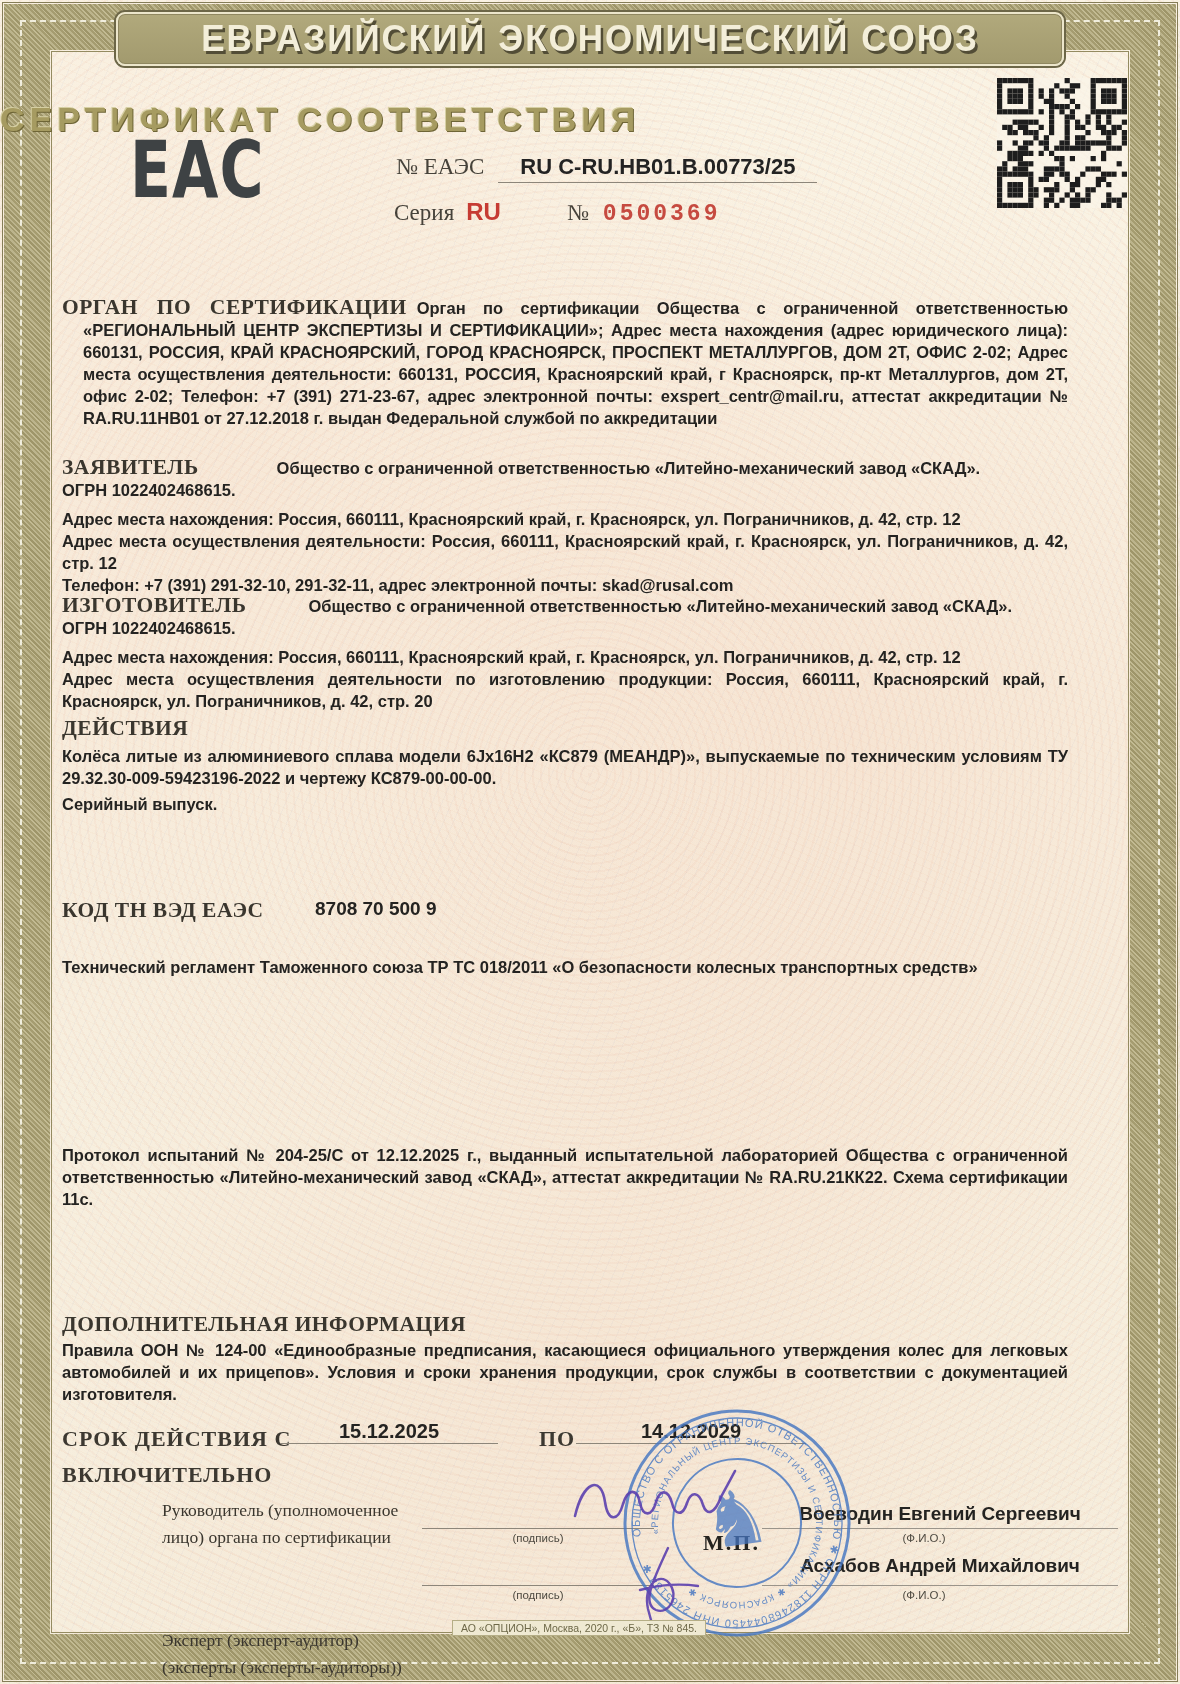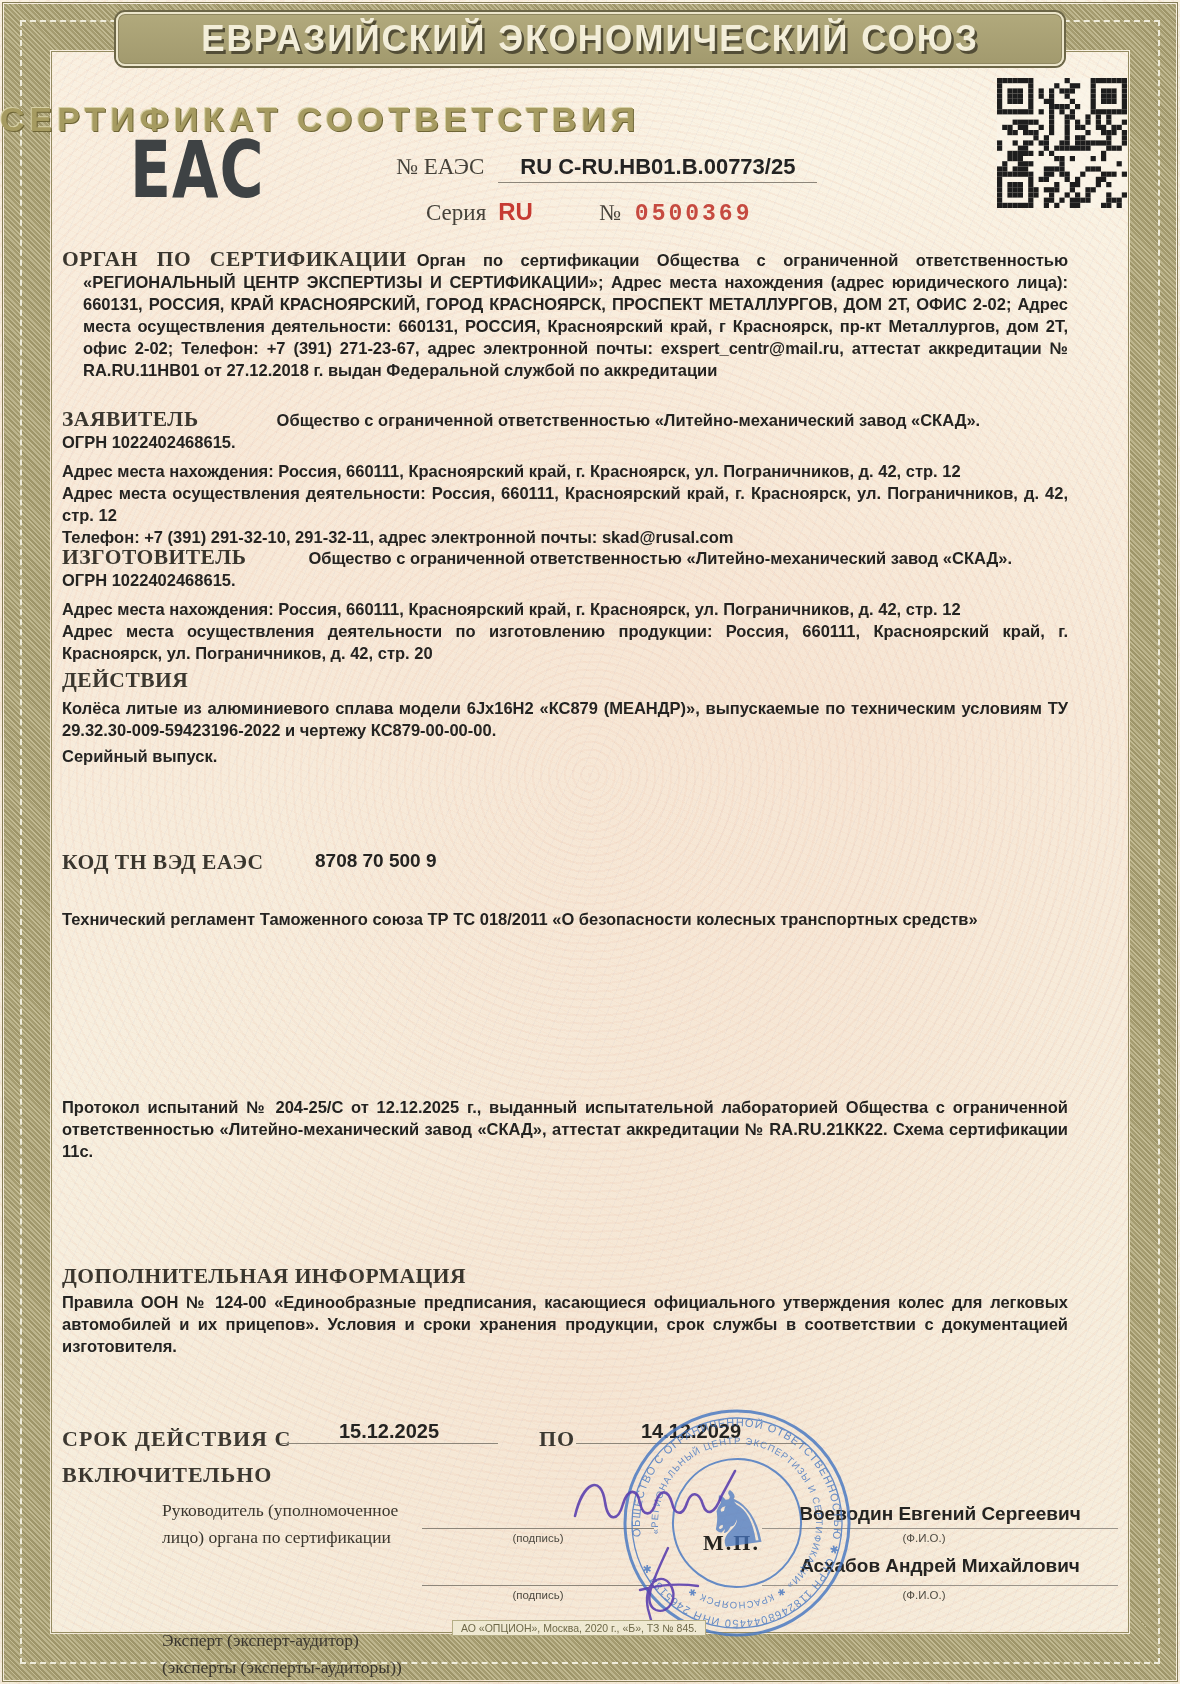--- a/index.html
+++ b/index.html
@@ -33,28 +33,28 @@
   .eac{position:absolute;left:130px;top:124px;z-index:2;font-family:"DejaVu Sans",sans-serif;
     font-weight:bold;font-size:60px;letter-spacing:1px;color:#3e4244;transform:scaleY(1.3);transform-origin:top left;}
   .doc-title{position:absolute;left:0;right:0;top:100px;z-index:2;text-align:left;
     font-weight:900;font-size:34px;letter-spacing:5px;color:#a69b61;
     text-shadow:1px 1px 0 #6e6536,-1px -1px 0 #d6cfa3;white-space:nowrap;}
   .numrow{position:absolute;left:396px;top:154px;z-index:2;display:flex;align-items:baseline;}
   .numrow .lbl{font-family:"Liberation Serif",serif;font-size:23px;color:#46423a;}
   .numrow .val{font-weight:bold;font-size:22px;color:#232323;margin-left:14px;padding:0 22px 2px 22px;
     border-bottom:1.5px solid #8d867a;}
   .seriesrow{position:absolute;left:394px;top:198px;z-index:2;display:flex;align-items:baseline;}
-  .seriesrow .lbl{font-family:"Liberation Serif",serif;font-size:23px;color:#46423a;margin-left:32px;}
+  .seriesrow .lbl{font-family:"Liberation Serif",serif;font-size:23px;color:#46423a;}
   .seriesrow .ru{color:#c63b33;font-weight:bold;font-size:24px;margin-left:12px;}
   .seriesrow .no{font-family:"Liberation Serif",serif;font-size:23px;color:#46423a;margin-left:66px;}
   .seriesrow .digits{font-family:"Liberation Mono",monospace;font-weight:bold;font-size:23px;
     letter-spacing:3px;color:#c64a40;margin-left:14px;}
   .qr{position:absolute;left:997px;top:78px;width:130px;height:130px;z-index:2;background:rgba(250,245,234,.6);}
   
-  .sec{position:absolute;left:62px;width:1006px;z-index:2;}
+  .sec{position:absolute;left:62px;width:1006px;z-index:2;margin-top:48px;}
   .sec p{margin:0;}
   .h-serif{font-family:"Liberation Serif",serif;font-weight:bold;font-size:21.5px;
     letter-spacing:.5px;color:#3a362e;}
   .bodytxt{font-weight:bold;font-size:16.5px;line-height:22px;text-align:justify;color:#242321;}
   .hang{padding-left:21px;text-indent:-21px;}
   .ind{margin-left:21px;}
   .gap6{height:7px;}
   .tnved-val{position:absolute;left:253px;top:0;font-weight:bold;font-size:19px;color:#242321;}
   
   .validity{position:absolute;left:62px;top:1426px;width:1006px;z-index:2;height:70px;}

